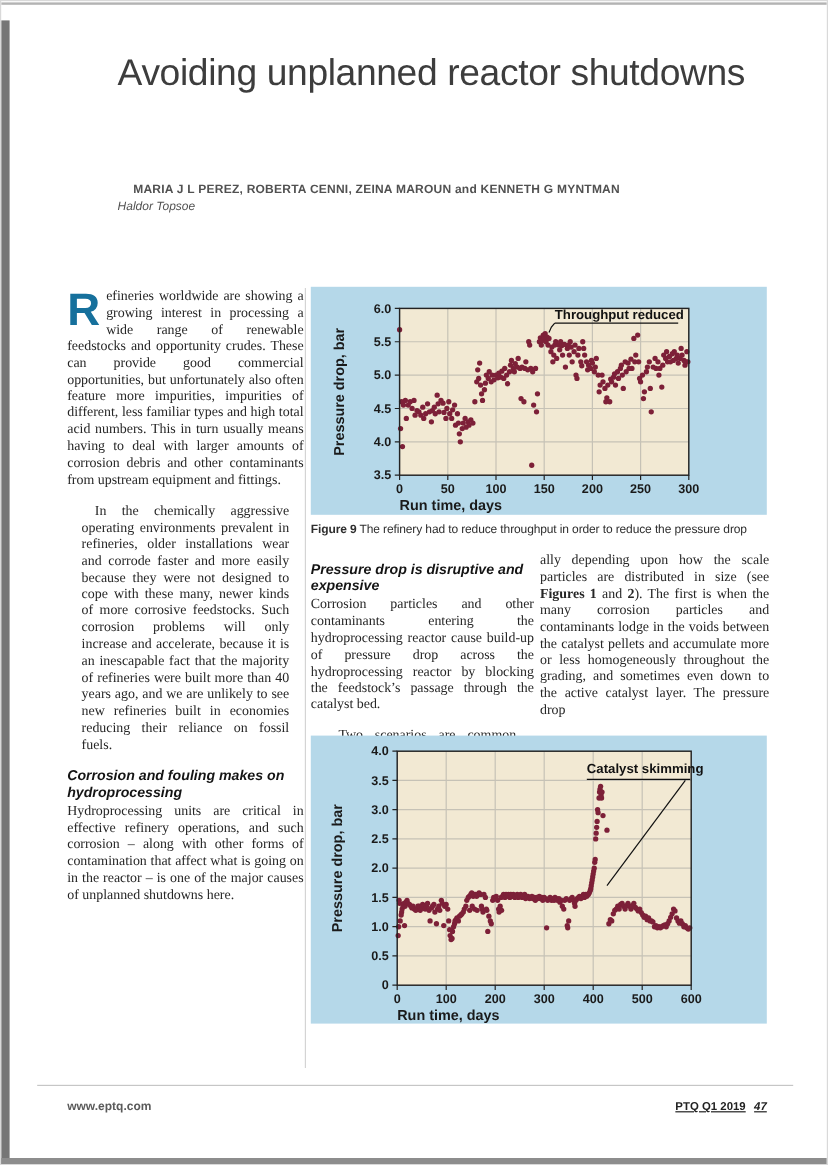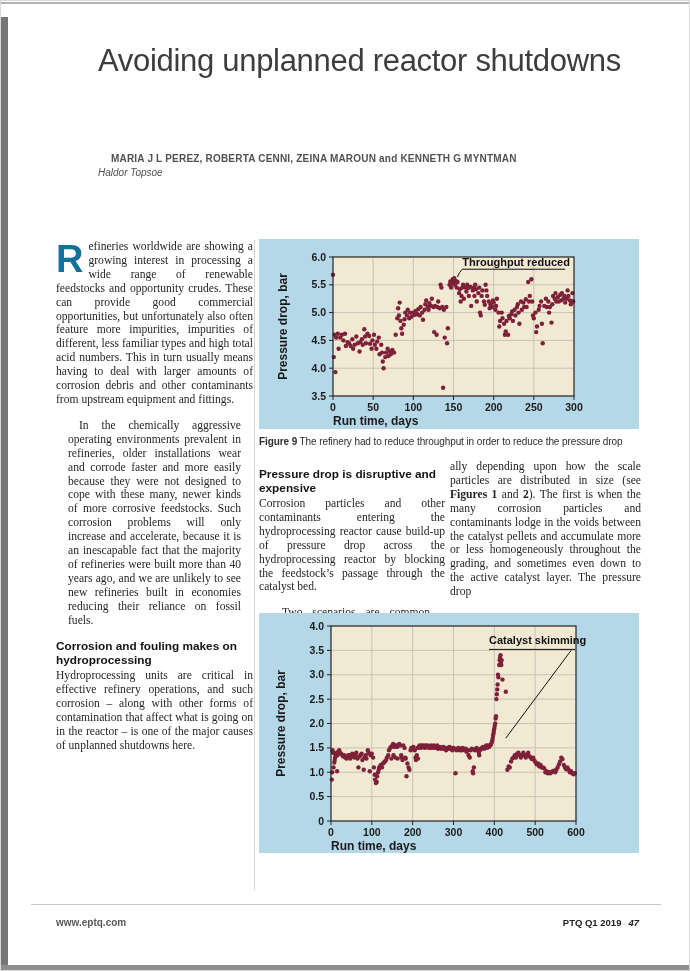--- a/index.html
+++ b/index.html
@@ -19,40 +19,40 @@
 
   .body-serif{font-family:"Liberation Serif",serif;font-size:11.6px;line-height:13.9px;
               color:#262626;text-align:justify;}
   .col-left{position:absolute;left:55px;top:239px;width:197px;}
   .col-mid{position:absolute;left:258px;top:459px;width:186px;}
   .col-right{position:absolute;left:449px;top:459px;width:191px;}
   .col-rule{position:absolute;left:253px;top:239px;width:1px;height:650px;background:#d4d4d4;}
   p.indent{text-indent:11px;margin:12px;}
   p.noindent{margin:0;}
   .section-heading{font-family:"Liberation Sans",sans-serif;font-weight:bold;font-size:11.8px;
-                   line-height:14px;color:#141414;margin:7px 0 2px;text-align:left;}
+                   line-height:14px;color:#141414;margin:7px 0 2px;text-align:left;font-style:italic;}
   .dropcap{float:left;font-family:"Liberation Sans",sans-serif;font-weight:bold;font-size:38px;
            line-height:36px;height:40px;color:#16709c;padding:1px 5px 0 0;}
 
   .figure-panel{position:absolute;background:#b5d8e9;}
   #fig1-panel{left:258px;top:238px;width:380px;height:190px;}
   #fig2-panel{left:258px;top:612px;width:380px;height:240px;}
   .figure-panel svg{display:block;}
   .caption{position:absolute;font-size:10px;line-height:13.5px;color:#2e2e2e;letter-spacing:-0.1px;}
   #fig1-caption{left:258px;top:434px;width:382px;}
   #fig2-caption{left:258px;top:858px;width:382px;}
 
   svg text{font-family:"Liberation Sans",sans-serif;}
   .tick{font-size:10.5px;font-weight:bold;fill:#1a1a1a;}
   .axis-label{font-size:12px;font-weight:bold;fill:#1a1a1a;}
   .annotation{font-size:11px;font-weight:bold;fill:#111111;}
 
   .footer-rule{position:absolute;left:30px;top:903px;width:630px;height:1px;background:#c6c6c6;}
   .footer-left{position:absolute;left:55px;top:916px;font-size:10px;color:#5a5a5a;font-weight:bold;}
-  .footer-right{position:absolute;right:50px;top:916px;font-size:9.5px;font-weight:bold;color:#222222;}
+  .footer-right{position:absolute;right:50px;top:916px;font-size:9.5px;font-weight:bold;color:#222222;text-decoration:underline;}
   .footer-page{font-style:italic;margin-left:7px;}
 </style>
 </head>
 <body>
 
 <div class="page">
   <div class="scan-top"></div>
   <div class="scan-left"></div>
   <div class="scan-bottom"></div>
 

